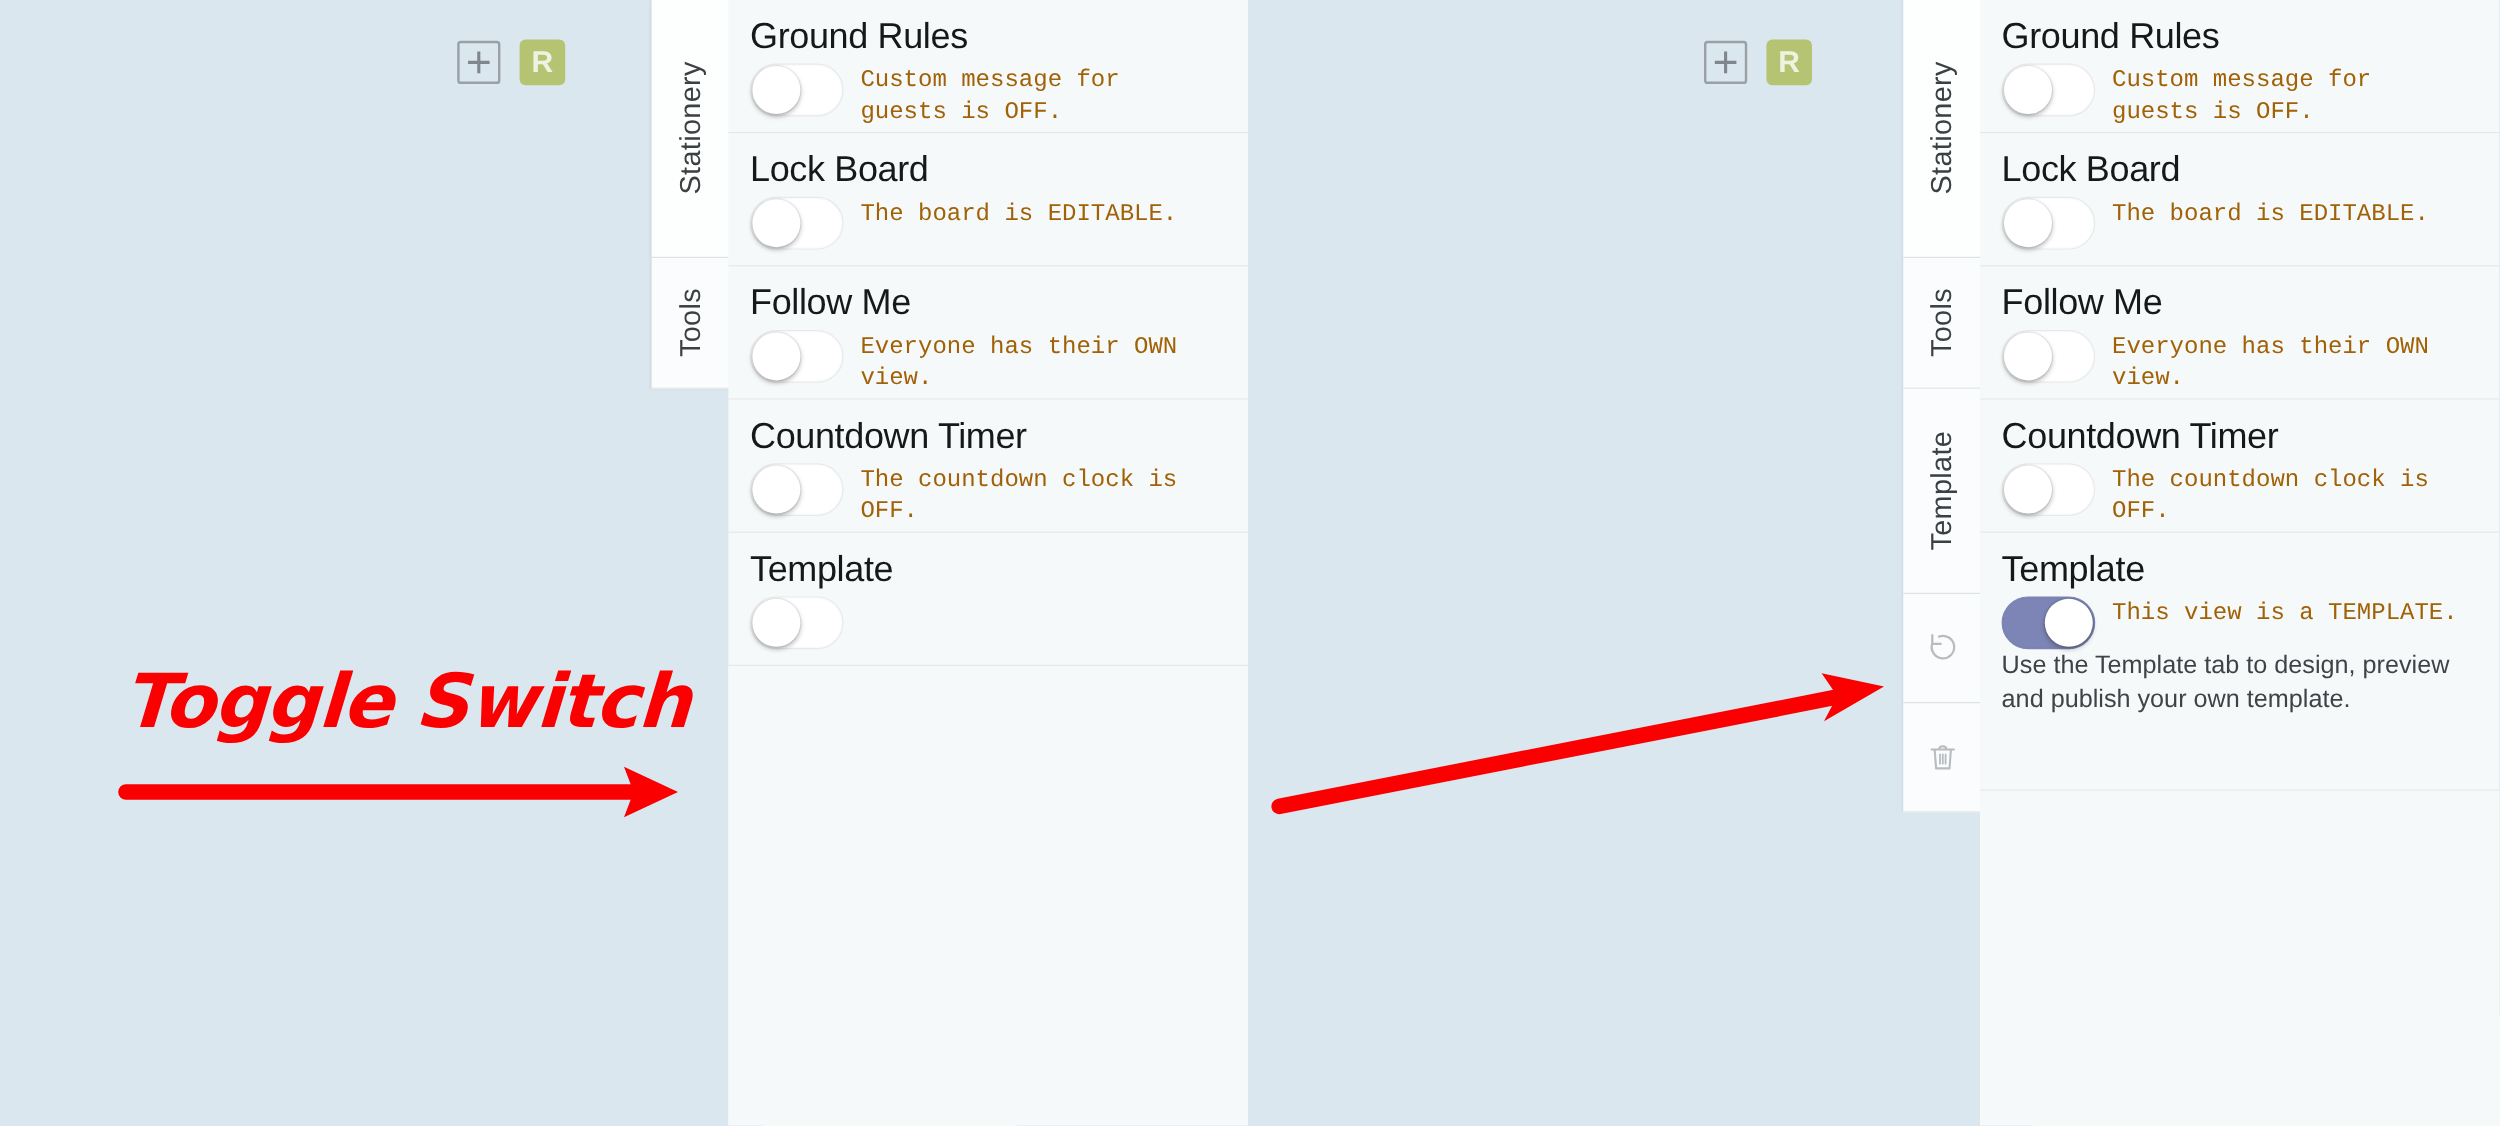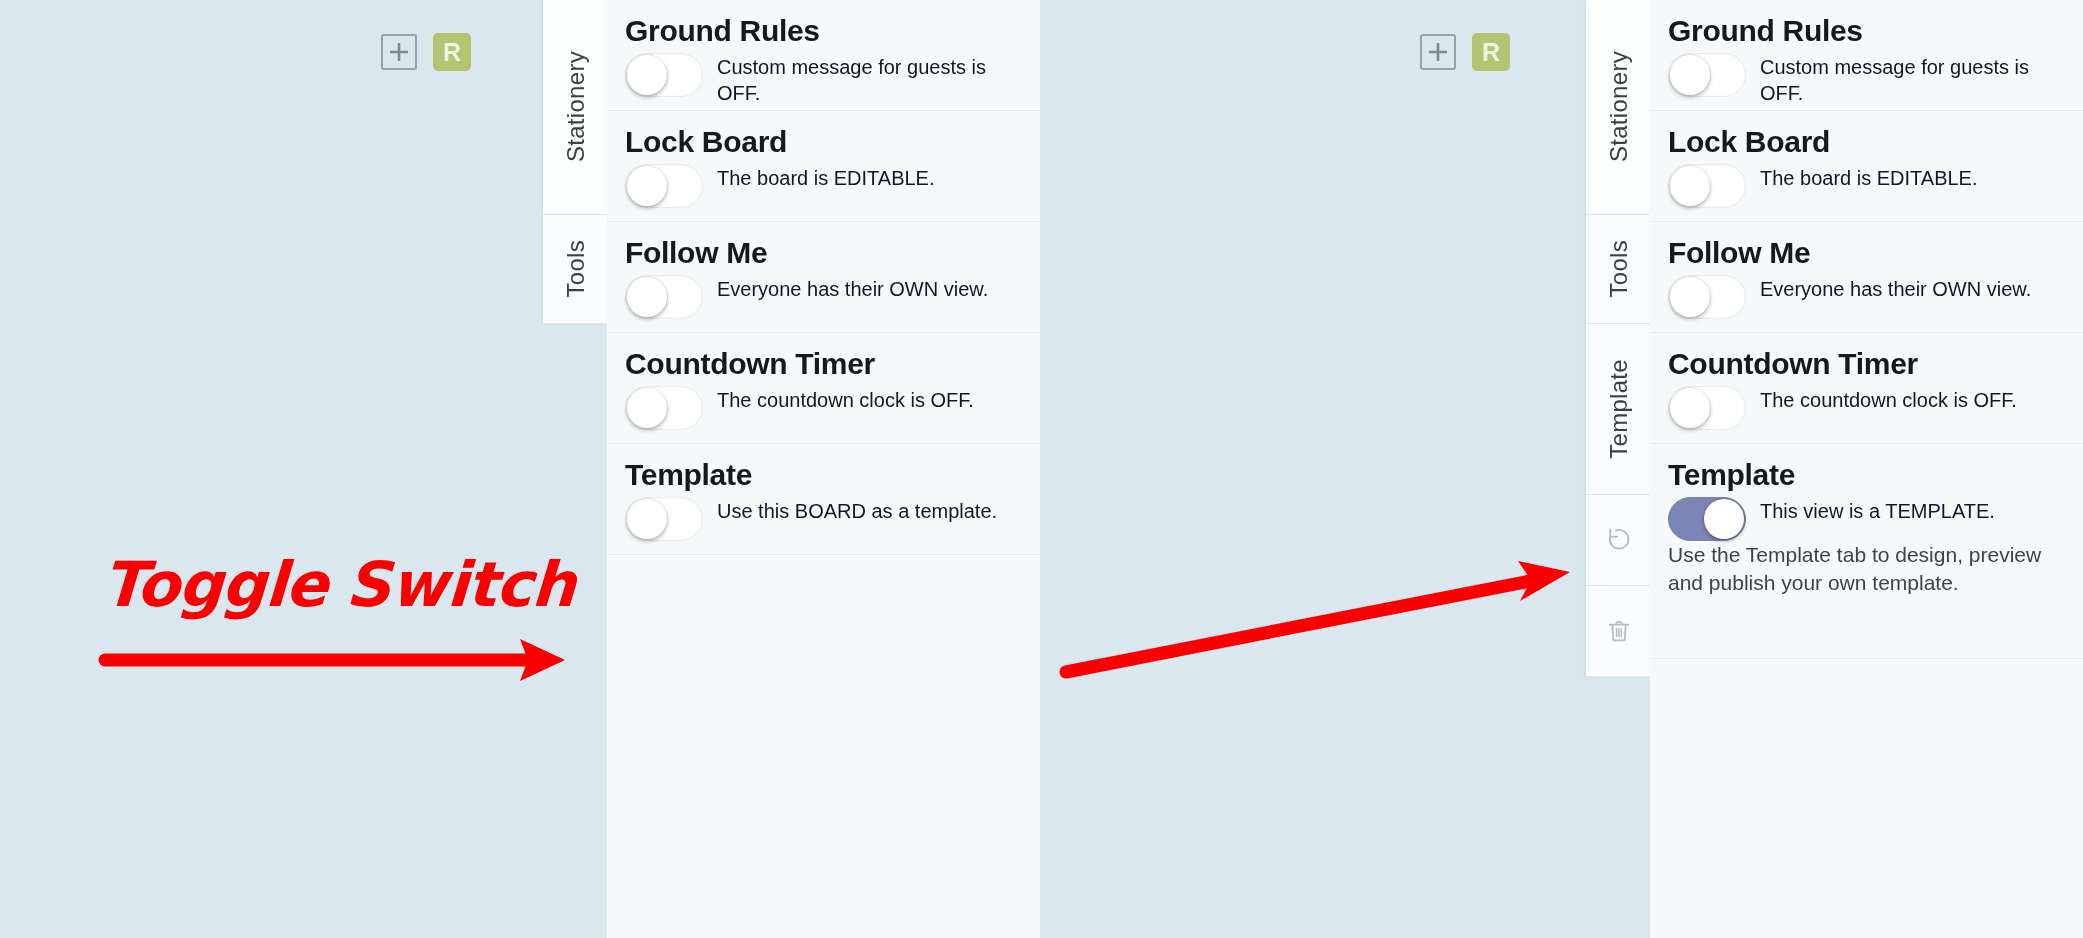--- a/index.html
+++ b/index.html
@@ -53,29 +53,29 @@
 
   
   .cardcol{position:absolute;top:0;background:#f6f9fa;}
   .card{
     border-bottom:1px solid #e4e9eb;
     padding:14px 18px 16px 18px;
     box-sizing:border-box;
   }
   .card h3{
     margin:0 0 4px 0;
-    font-size:30px;line-height:1.1;font-weight:700;color:#17181a;
+    font-size:30px;line-height:1.1;font-weight:400;color:#17181a;
     letter-spacing:-.3px;
     font-family:"Liberation Sans", sans-serif;
   }
   .row{display:flex;align-items:flex-start;gap:14px;}
   .desc{
-    font-size:20px;line-height:1.28;color:#0f172a;
+    font-size:20px;line-height:1.28;color:#a16207;
     padding-top:4px;max-width:300px;
-    font-family:Liberation Sans, sans-serif;
+    font-family:Liberation Mono, monospace;
   }
   .note{
     font-size:21px;line-height:1.33;color:#3f4346;
     font-family:"Liberation Sans", sans-serif;
   }
   .filler{background:#f6f9fa;}
 
   
   .sw{
     width:78px;height:44px;border-radius:22px;flex:0 0 auto;
@@ -173,21 +173,20 @@
           <div class="desc">The countdown clock is OFF.</div>
         </div>
       </div>
 
       <div class="card" style="height:111px;">
         <h3>Template</h3>
         <div class="row">
           <div class="sw">
               <span class="knob"></span>
             </div>
-          <div class="desc">Use this BOARD as a template.</div>
         </div>
       </div>
 
       <div class="filler" style="height:383px;"></div>
     </div>
   </div>
 
   <div class="half right">
 
     <div class="topbar" style="left:377px;">

